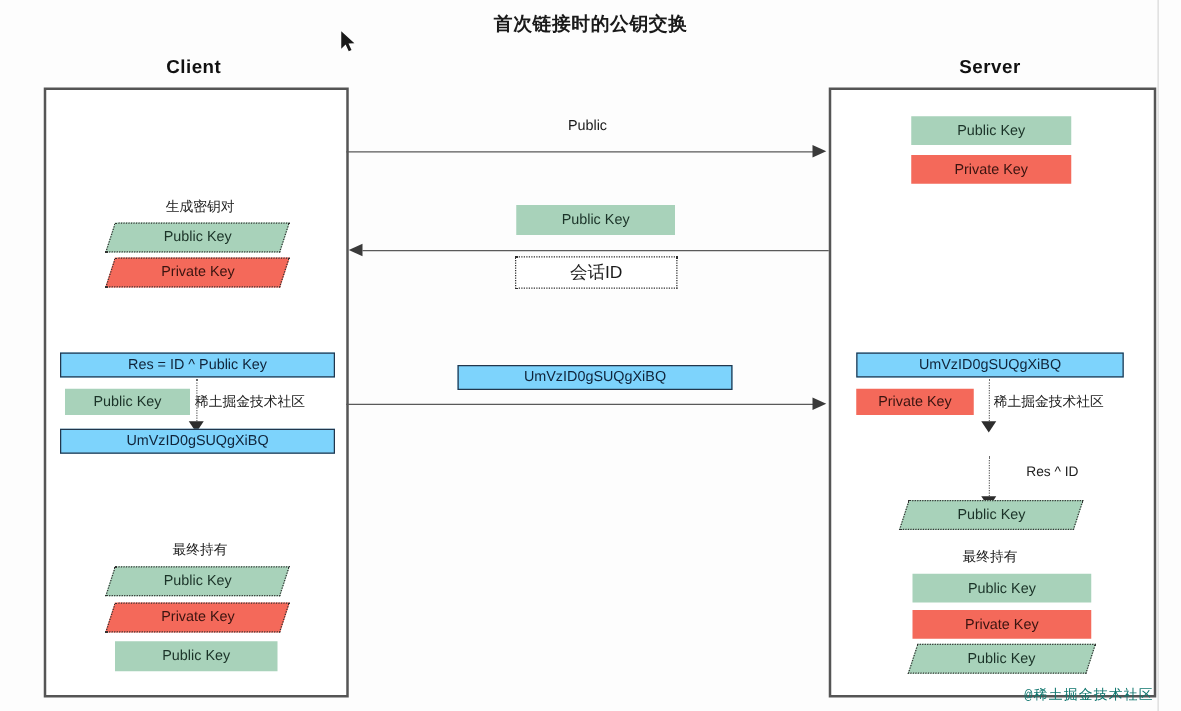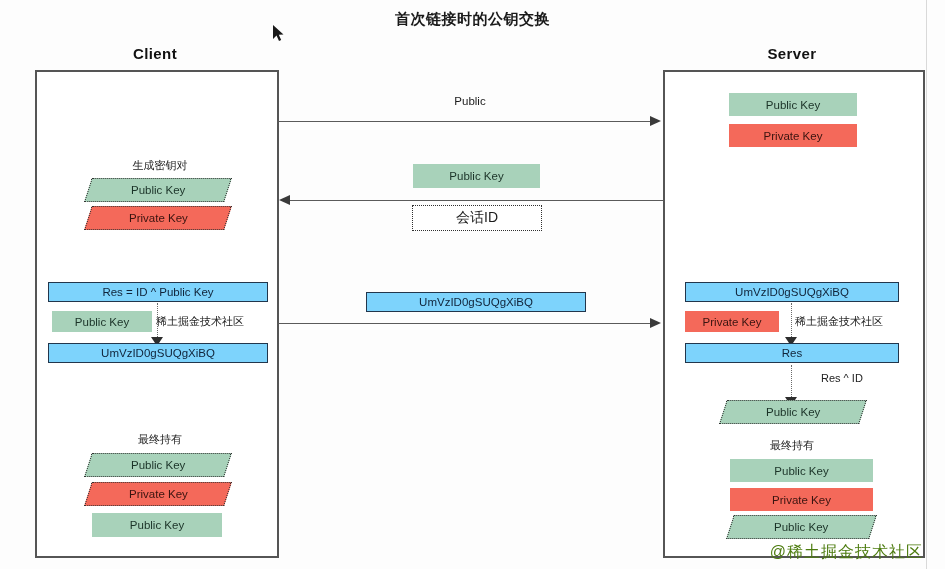--- a/index.html
+++ b/index.html
@@ -76,21 +76,21 @@
   
   .dotted-box{
     position:absolute;border:1.6px dotted #2f2f2f;background:#fff;
     display:flex;align-items:center;justify-content:center;
     font-size:14px;color:#1b1b1b;box-sizing:border-box;
   }
 
   
   .watermark{
     position:absolute;right:22px;bottom:6px;
-    font-size:16px;color:#4d7c0f;letter-spacing:1px;white-space:nowrap;
+    font-size:11px;color:#0f766e;letter-spacing:1px;white-space:nowrap;font-family:Liberation Mono, monospace;
   }
 </style>
 </head>
 <body>
 
 <div id="stage">
 
   <div class="page-edge"></div>
 
   <div class="diagram-title">首次链接时的公钥交换</div>
@@ -174,23 +174,20 @@
   </div>
 
   <div class="chip red plain" style="left:685px;top:311px;width:94px;height:21px;">
     <span>Private Key</span>
   </div>
   <div class="note" style="left:795px;top:314px;">稀土掘金技术社区</div>
 
   <div class="flow" style="left:791px;top:303px;height:36px;"></div>
   <div class="flow-head" style="left:785px;top:337px;"></div>
 
-  <div class="chip blue" style="left:685px;top:343px;width:214px;height:20px;">
-    <span>Res</span>
-  </div>
 
   <div class="flow" style="left:791px;top:365px;height:34px;"></div>
   <div class="flow-head" style="left:785px;top:397px;"></div>
   <div class="note" style="left:821px;top:372px;">Res ^ ID</div>
 
   <div class="chip green skew dotted" style="left:723px;top:400px;width:140px;height:24px;">
     <span>Public Key</span>
   </div>
 
   <div class="note center" style="left:697px;top:438px;width:190px;">最终持有</div>

